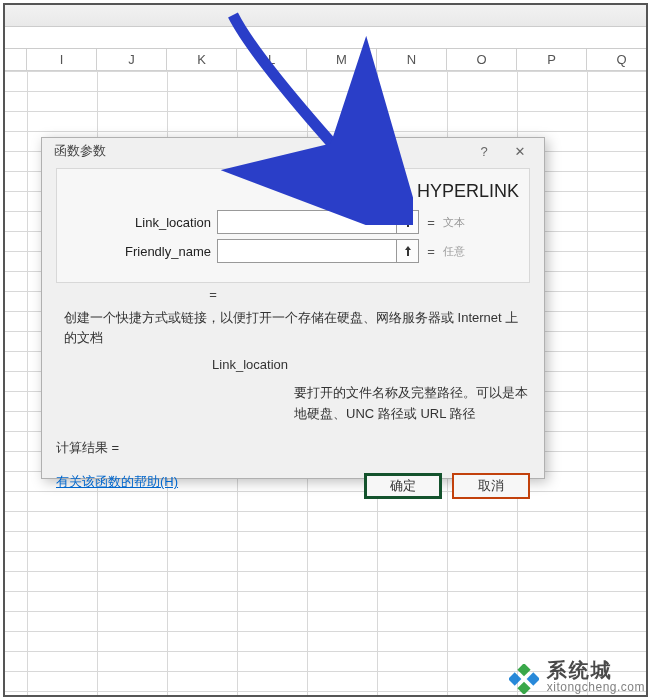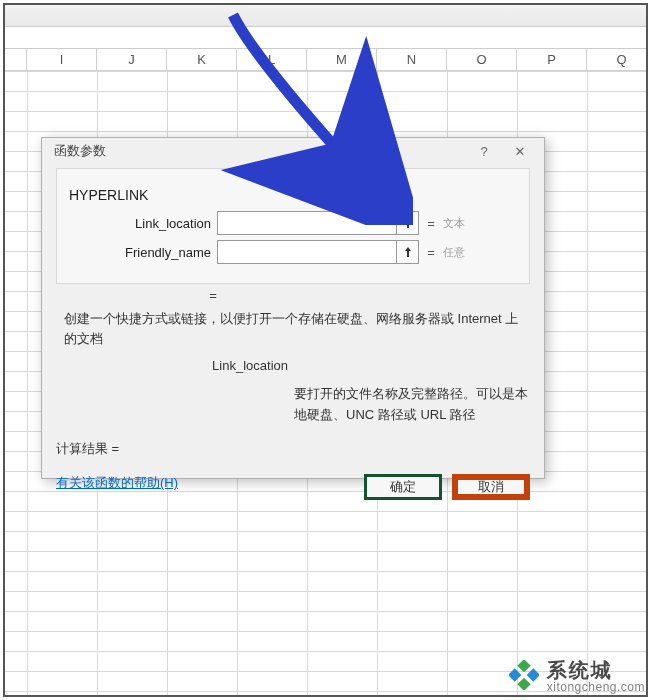--- a/index.html
+++ b/index.html
@@ -89,22 +89,23 @@
   }
   .fn-group {
     border: 1px solid #d8d8d8;
     background: #f7f7f7;
     padding: 6px 10px 14px 10px;
     margin-bottom: 4px;
     position: relative;
   }
   .fn-name {
     color: #222;
-    font-size: 14px;
-    margin: 12px 0 8px 2px;
+    font-size: 18px;
+    margin: 6px 0 8px 2px;
+    text-align: right;
   }
   .arg-row {
     display: flex;
     align-items: center;
     margin: 5px 0;
   }
   .arg-label {
     width: 150px;
     text-align: right;
     padding-right: 6px;
@@ -156,42 +157,42 @@
     padding: 6px 14px 14px 14px;
   }
   .help-link {
     color: #0066cc;
     text-decoration: underline;
     font-size: 13px;
   }
   .spacer { flex: 1; }
   .btn {
     width: 78px; height: 26px;
-    border: 6px solid #c2410c;
+    border: 2px solid #c2410c;
     background: #f7f7f7;
     font-size: 13px;
     color: #333;
     margin-left: 10px;
     display: inline-flex;
     align-items: center;
     justify-content: center;
   }
   .btn.primary { border: 3px solid #14532d; }
 
   .arrow-svg {
     position: absolute;
     left: 208px; top: 0px;
     pointer-events: none;
   }
 
   .watermark {
     position: absolute;
     right: 6px; bottom: 6px;
     display: flex;
-    align-items: flex-start;
+    align-items: flex-end;
     gap: 8px;
     opacity: 0.92;
   }
   .wm-logo {
     width: 30px; height: 30px;
   }
   .wm-text {
     display: flex;
     flex-direction: column;
     line-height: 1.05;

